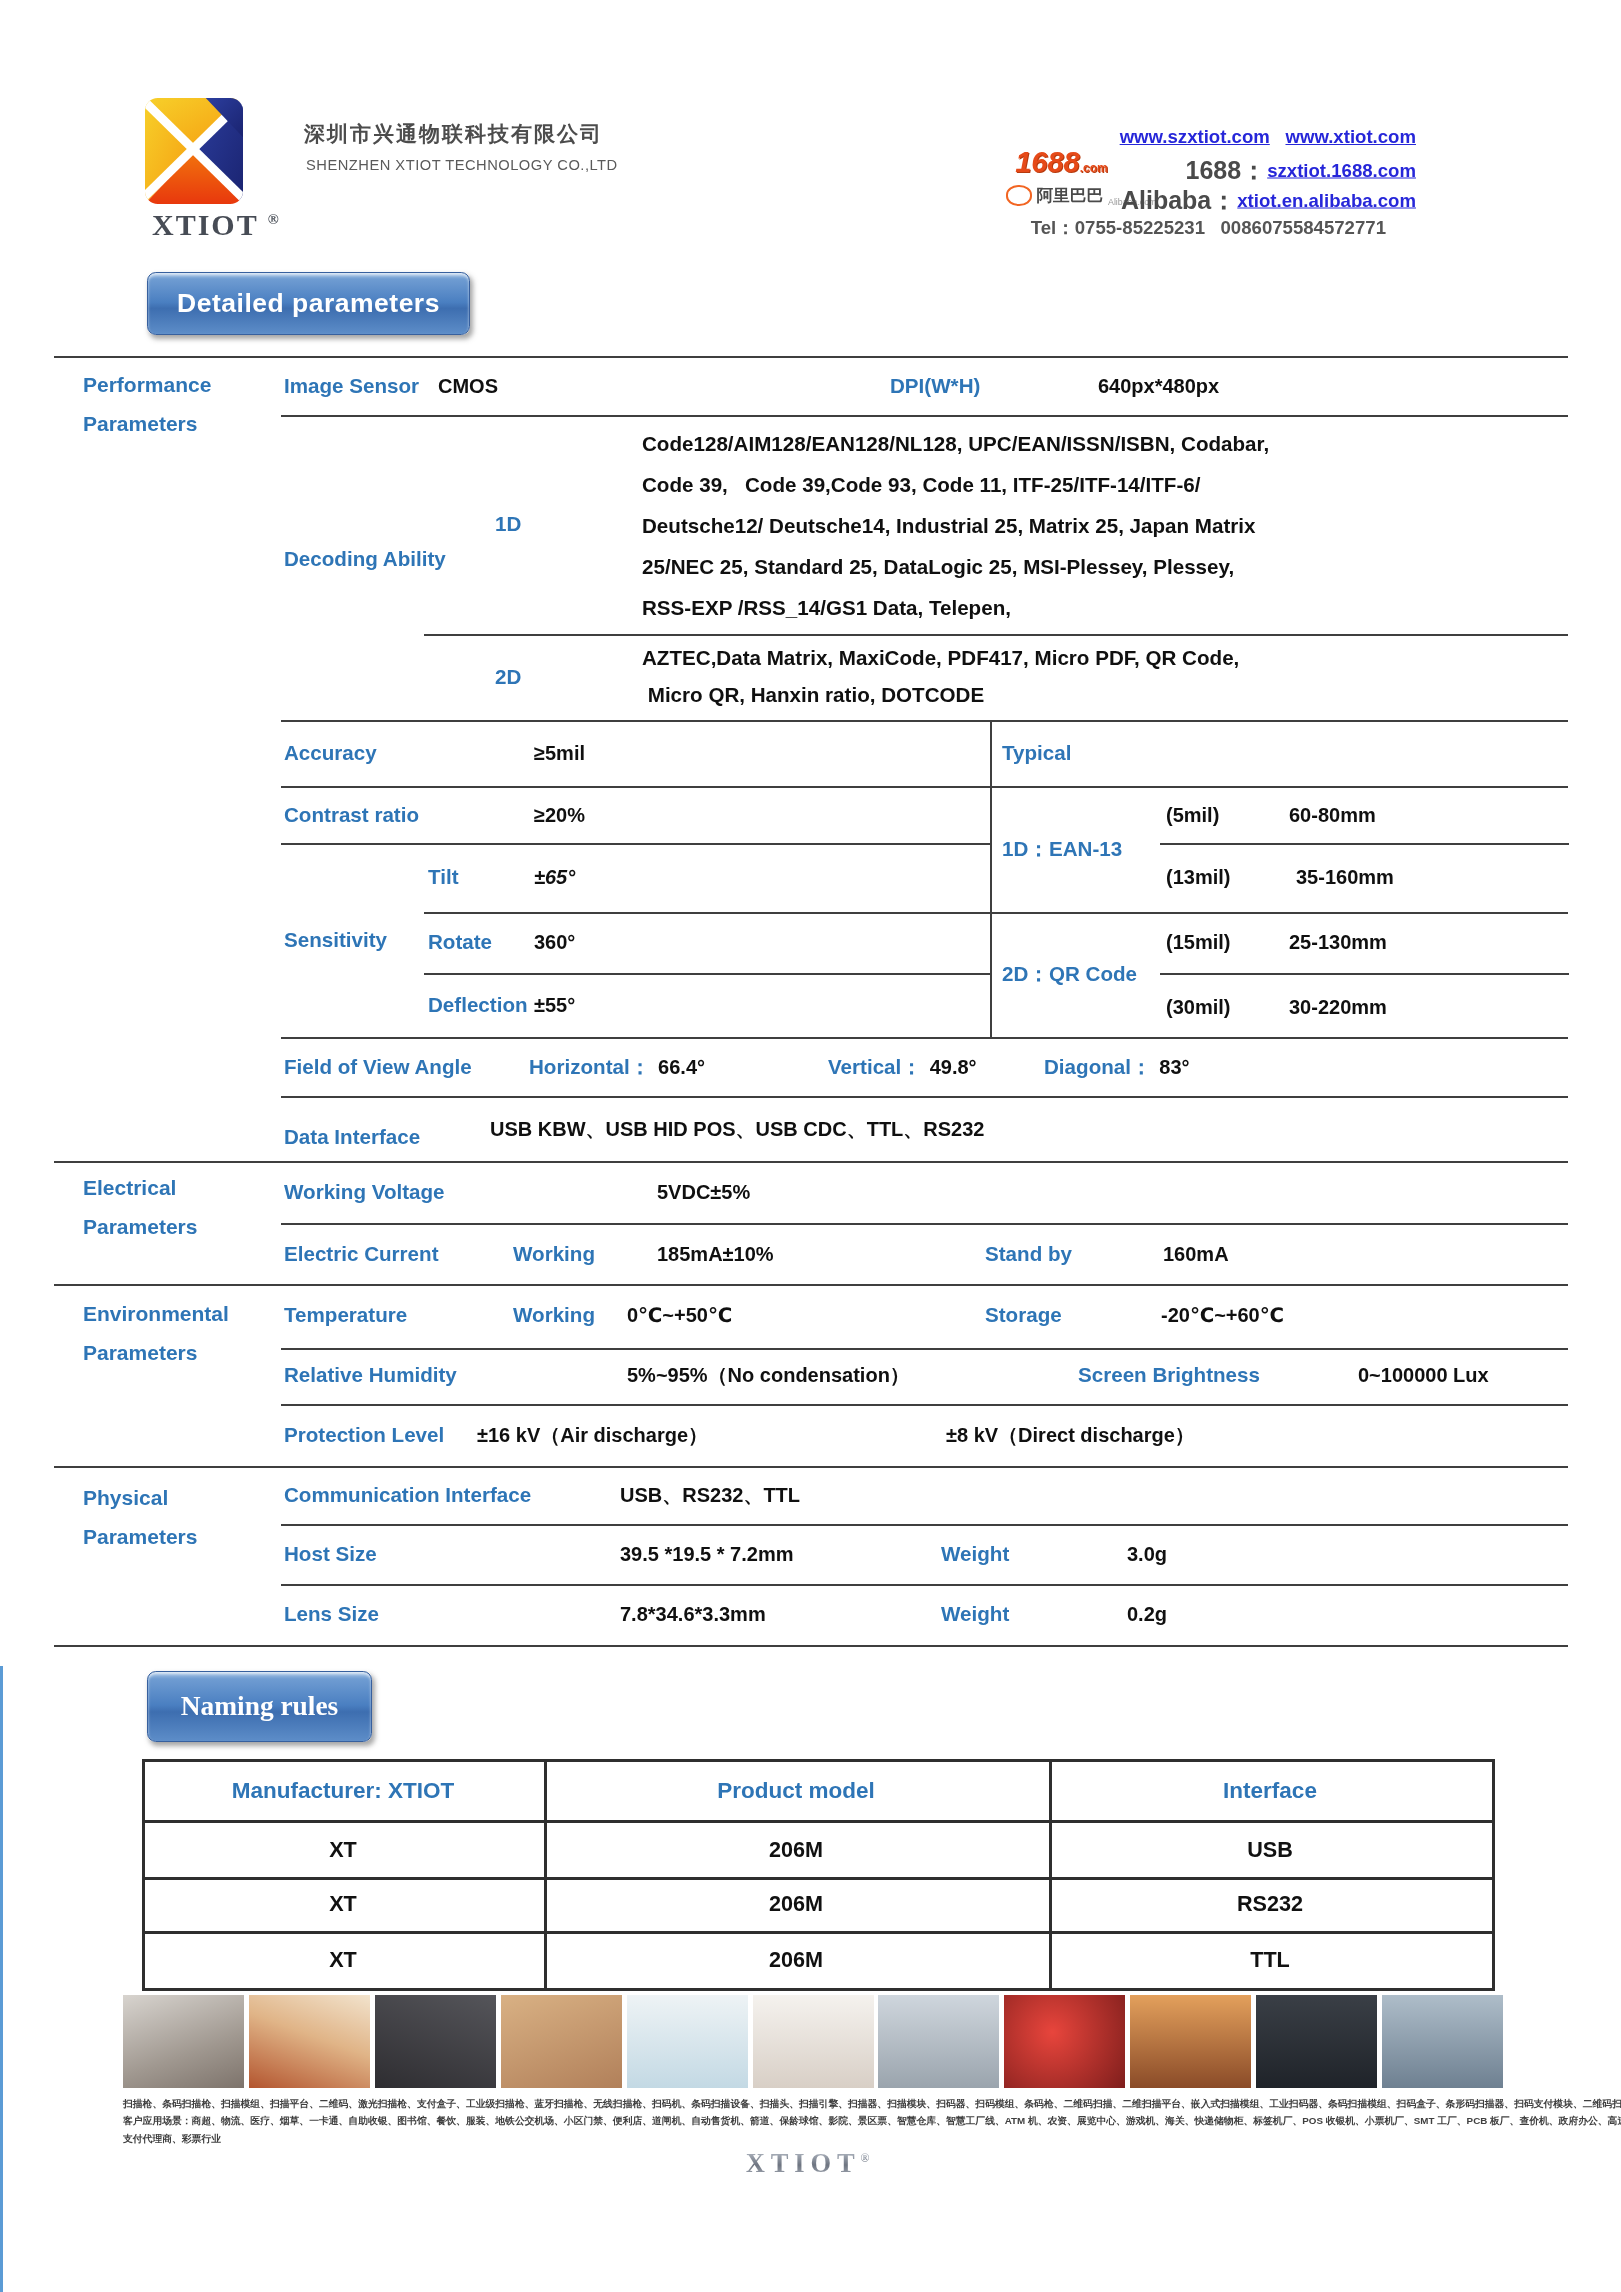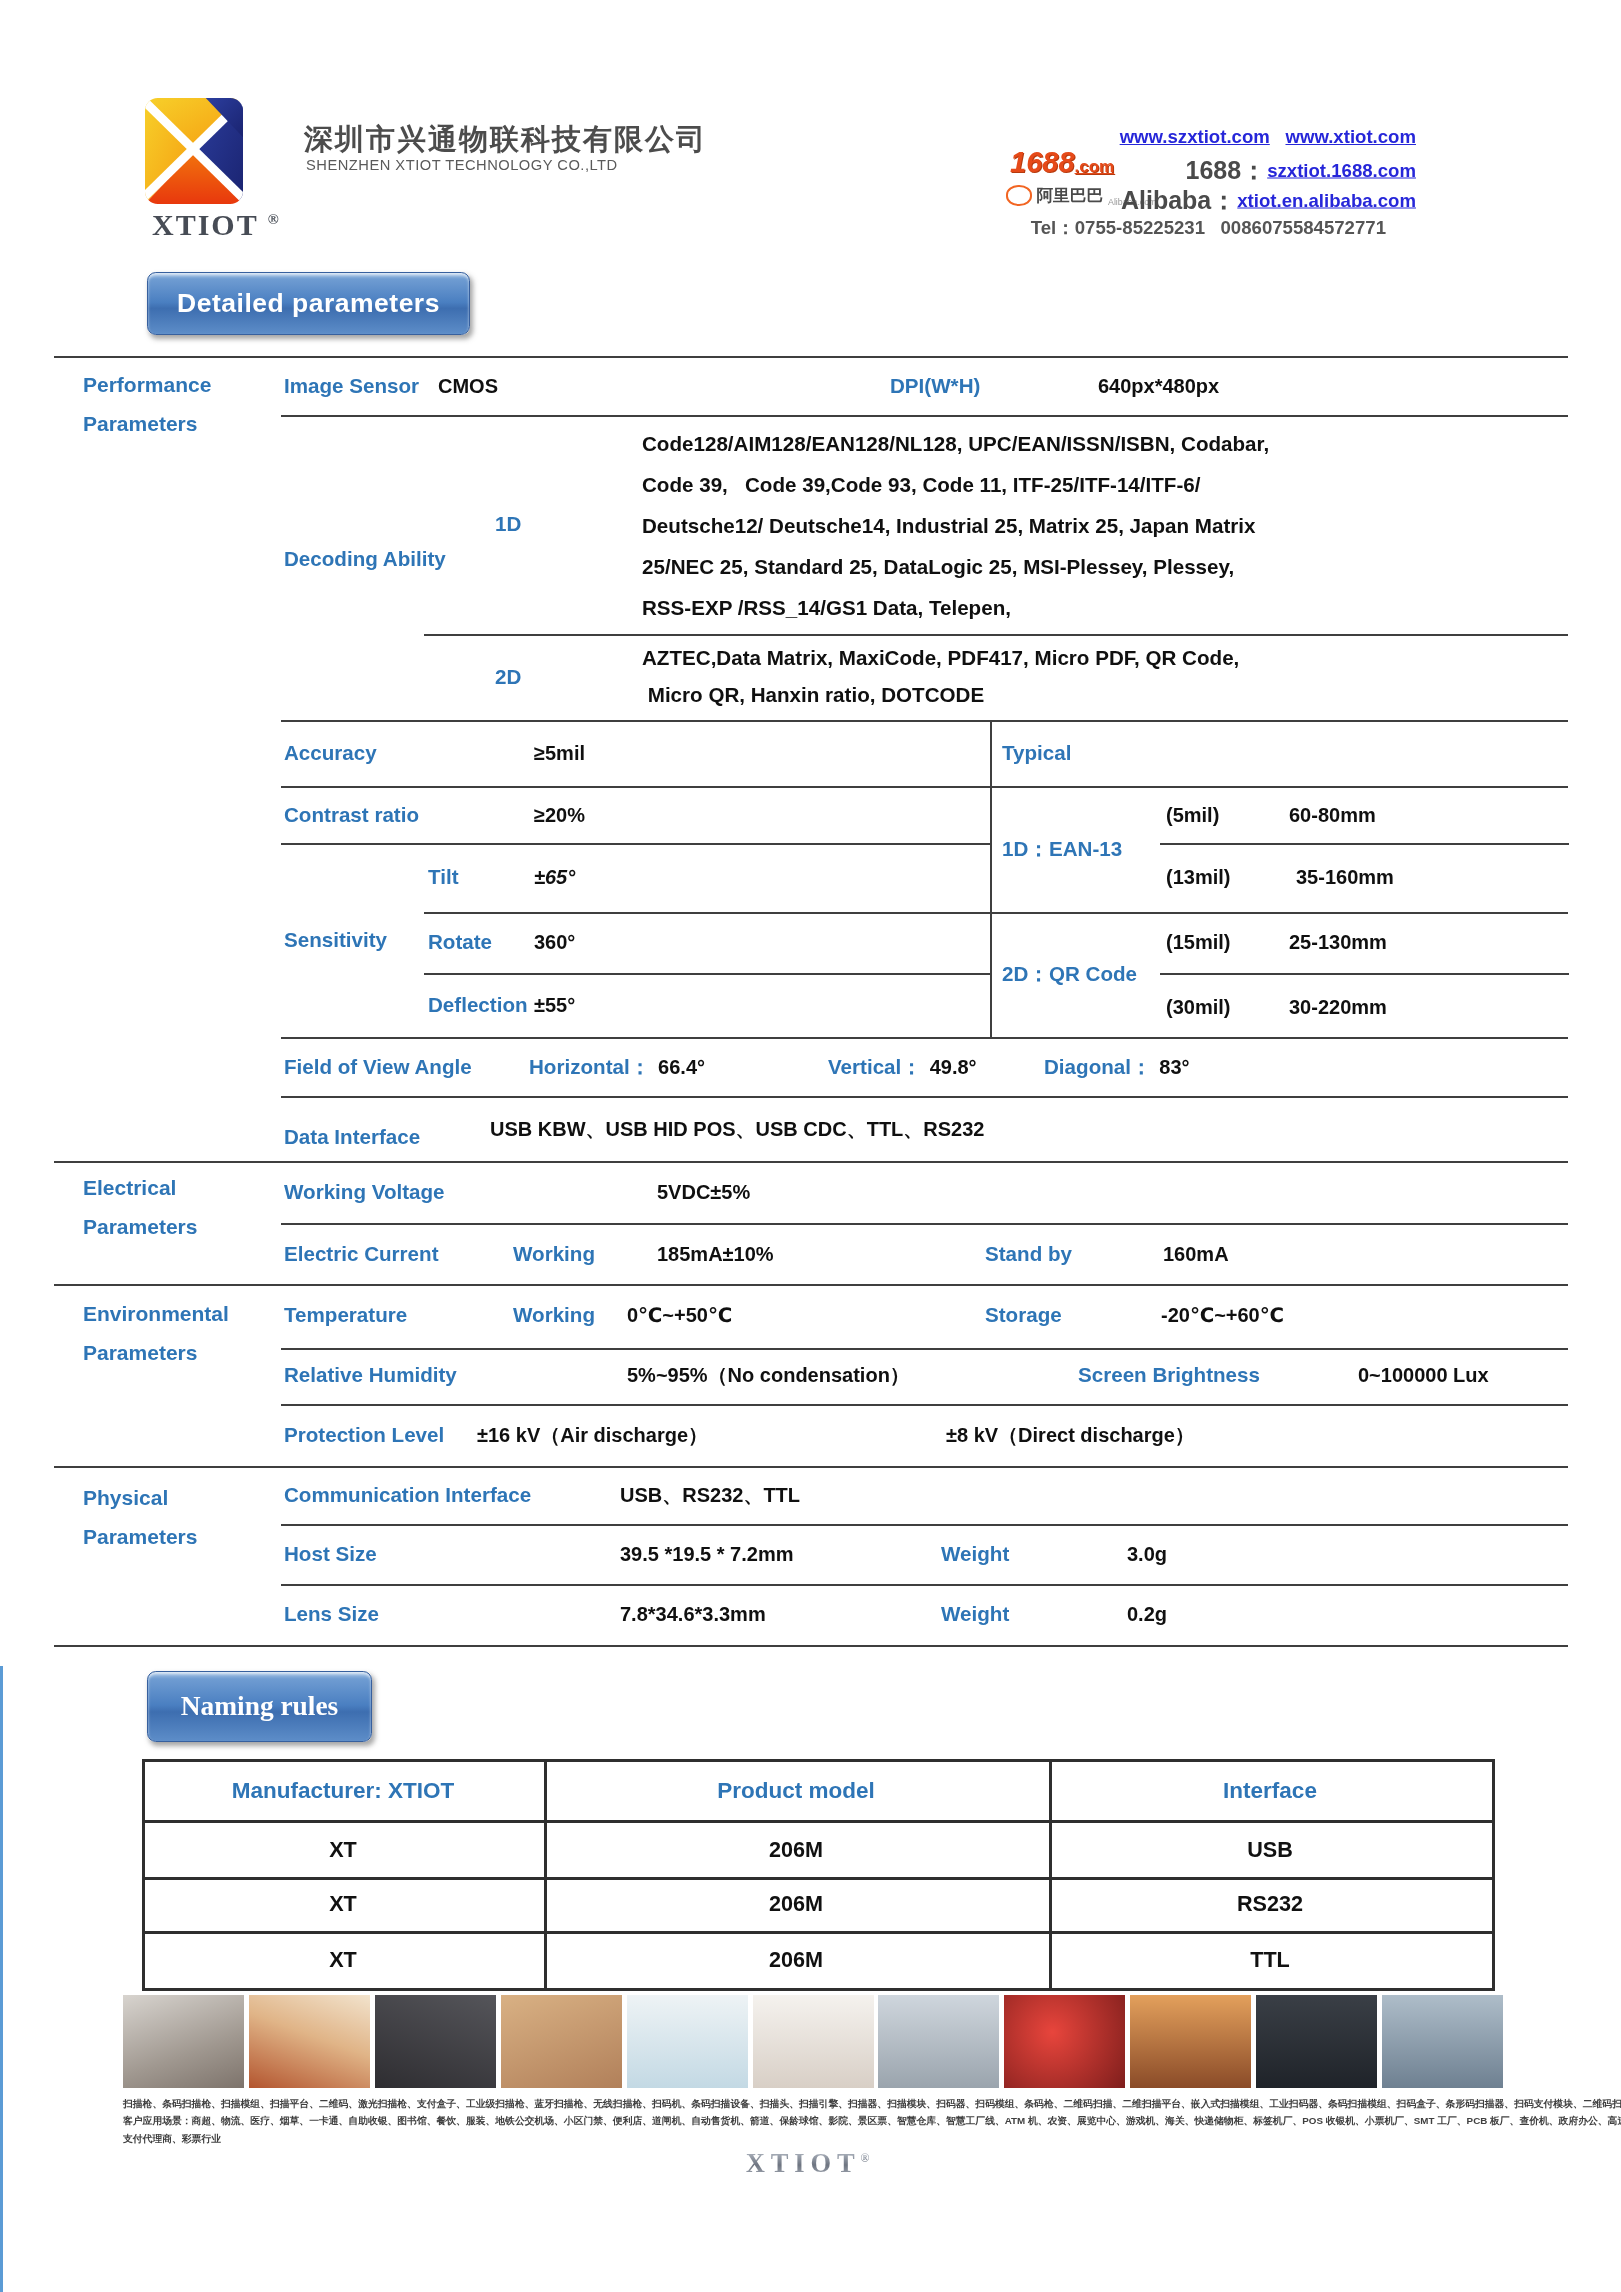--- a/index.html
+++ b/index.html
@@ -29,32 +29,32 @@
          border:1px solid #37609e; box-shadow:2.9px 3.9px 4.9px rgba(80,80,80,.5), inset 0 2px 2.9px rgba(255,255,255,.65); }
   .btn-detailed { left:147px; top:272px; width:323px; height:63px; font-weight:700; font-size:26.5px; letter-spacing:0.5px; }
   .btn-naming   { left:147px; top:1671px; width:225px; height:71px; font-weight:700; font-size:27.4px;
                   font-family:"Liberation Serif","DejaVu Serif",serif; }
 
   
   .logo-mark { position:absolute; left:145px; top:98px; width:98px; height:106px; }
   .logo-word { position:absolute; left:152px; top:208px; width:196px; color:#474c55; font-weight:700;
                font-size:30px; font-family:"Liberation Serif","DejaVu Serif",serif; letter-spacing:2px; }
   .logo-word sup { font-size:14.7px; }
-  .company-cn { position:absolute; left:304px; top:120px; color:#4c4c4c; font-size:29px; font-weight:600; letter-spacing:2px; }
+  .company-cn { position:absolute; left:304px; top:120px; color:#4c4c4c; font-size:21px; font-weight:600; letter-spacing:2px; }
   .company-en { position:absolute; left:306px; top:157px; color:#5a5a5a; font-size:14.7px; letter-spacing:0.5px; }
 
   .rline { position:absolute; display:flex; align-items:center; gap:1px; transform:translateY(-50%); white-space:pre; }
   a.lk { color:#2626D9; font-size:18.6px; font-weight:600; text-decoration:underline; }
   .pref { color:#4a4a4a; font-size:25px; font-weight:600; }
   .tel { color:#555; font-size:18.6px; font-weight:600; white-space:pre; }
 
   .logo-1688 { position:absolute; left:1010px; top:145px; width:103px; height:39px; color:#e64a19;
                font-style:italic; font-weight:800; font-size:29px; line-height:35px; text-align:center;
                text-shadow:1px 1px 0 #b63a0e; }
-  .logo-1688 small { font-size:17px; font-style:normal;text-decoration:underline; }
+  .logo-1688 small { font-size:12px; font-style:normal; }
   .ali { position:absolute; left:1006px; top:184px; display:flex; align-items:center; gap:4.9px; }
   .ali-mark { width:25.5px; height:21.6px; border:2.9px solid #f26522; border-radius:50%/45%; display:inline-block; }
   .ali-text { color:#4a4a4a; font-weight:700; font-size:16.7px; }
   .ali-sub { color:#999; font-size:8.8px; align-self:flex-end; }
 
   
   .nm-h { position:absolute; color:#2E75B6; font-weight:700; font-size:22.5px; transform:translate(-50%,-50%); white-space:nowrap; }
   .nm-c { position:absolute; color:#111; font-weight:700; font-size:21.6px; transform:translate(-50%,-50%); white-space:nowrap; }
   .nhl { position:absolute; height:2.9px; background:#2f2f2f; }
   .nvl { position:absolute; width:2.9px; background:#2f2f2f; }

